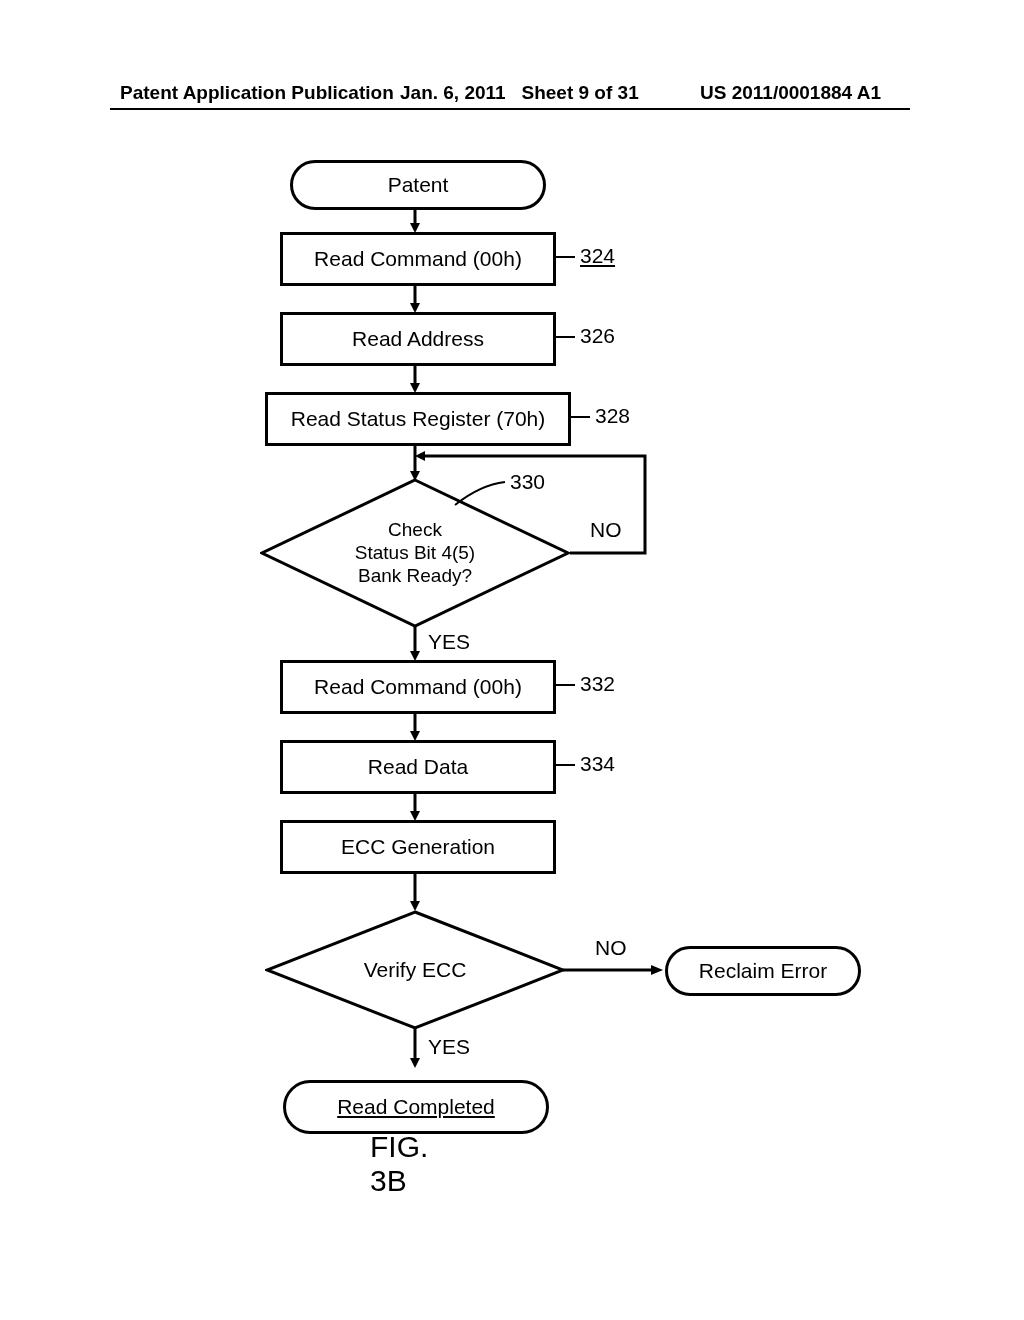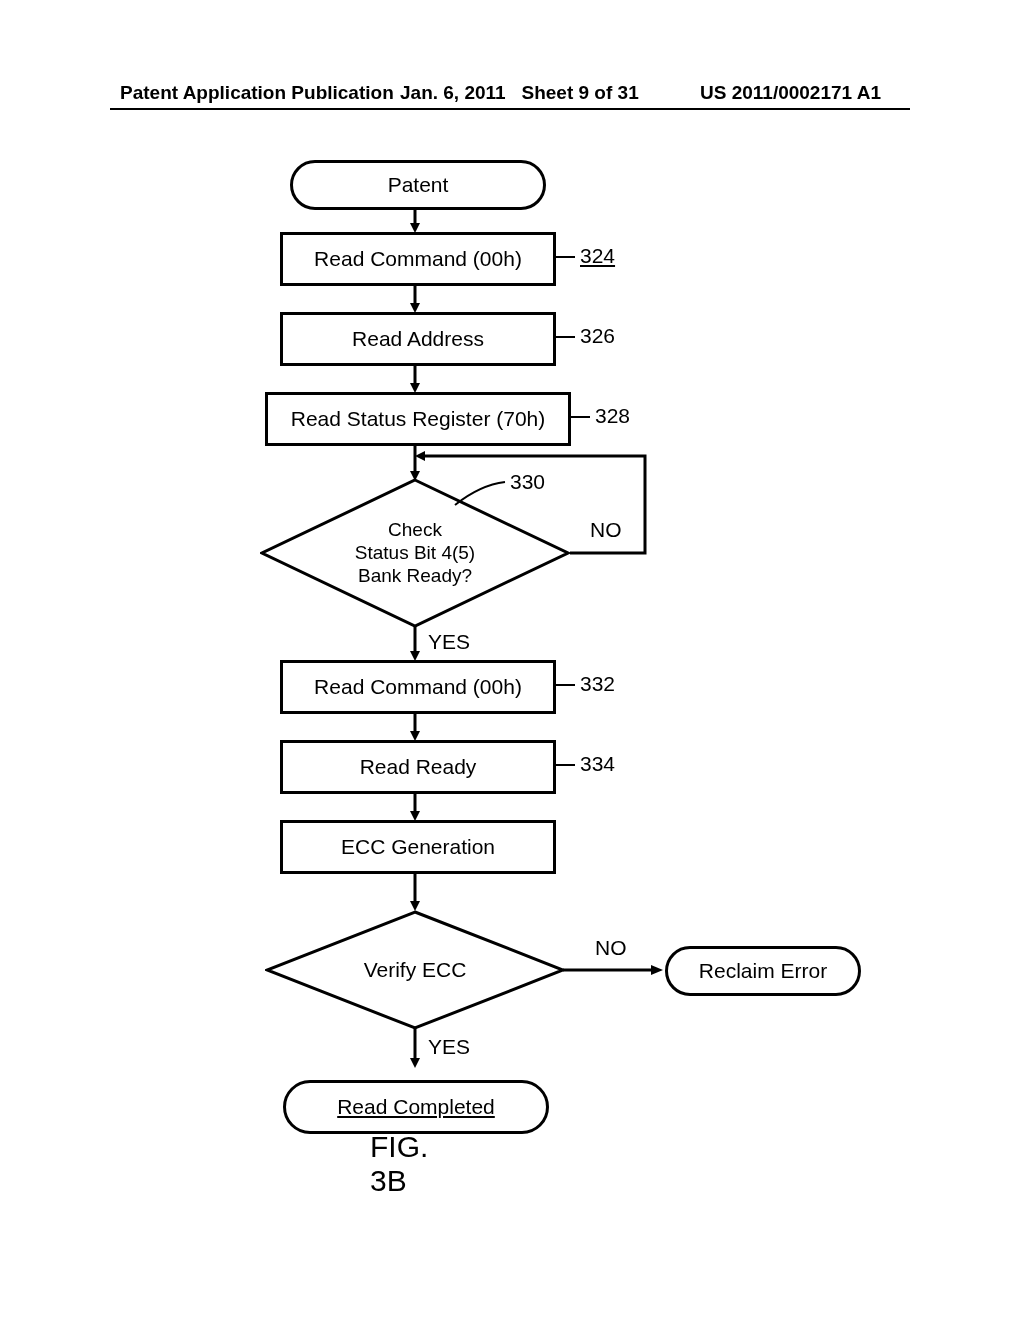--- a/index.html
+++ b/index.html
@@ -105,21 +105,21 @@
 <body>
 
 <div class="page">
 
   <div class="header">
     <span class="left">Patent Application Publication</span>
     <span class="mid">
       <span>Jan. 6, 2011</span>&nbsp;&nbsp;
       <span>Sheet 9 of 31</span>
     </span>
-    <span class="right">US 2011/0002171 A1</span>
+    <span class="right">US 2011/0001884 A1</span>
   </div>
   <div class="header-line"></div>
 
   <div class="flow">
 
     <div class="terminator" style="left:290px; top:160px; width:250px; height:44px;">
       <span>Patent</span>
     </div>
 
     <svg class="arrow-svg" style="left:410px; top:207px; width:20px; height:26px;">
@@ -200,21 +200,21 @@
       <line x1="0" y1="5" x2="22" y2="5" stroke="#000" stroke-width="2"></line>
     </svg>
     <div class="ref-label" style="left:580px; top:672px;">332</div>
 
     <svg class="arrow-svg" style="left:410px; top:711px; width:20px; height:30px;">
       <line x1="5" y1="0" x2="5" y2="22" stroke="#000" stroke-width="3"></line>
       <polygon points="0,20 10,20 5,30" fill="#000"></polygon>
     </svg>
 
     <div class="process" style="left:280px; top:740px; width:270px; height:48px;">
-      <span>Read Ready</span>
+      <span>Read Data</span>
     </div>
     <svg class="arrow-svg" style="left:553px; top:760px; width:30px; height:10px;">
       <line x1="0" y1="5" x2="22" y2="5" stroke="#000" stroke-width="2"></line>
     </svg>
     <div class="ref-label" style="left:580px; top:752px;">334</div>
 
     <svg class="arrow-svg" style="left:410px; top:791px; width:20px; height:30px;">
       <line x1="5" y1="0" x2="5" y2="22" stroke="#000" stroke-width="3"></line>
       <polygon points="0,20 10,20 5,30" fill="#000"></polygon>
     </svg>

